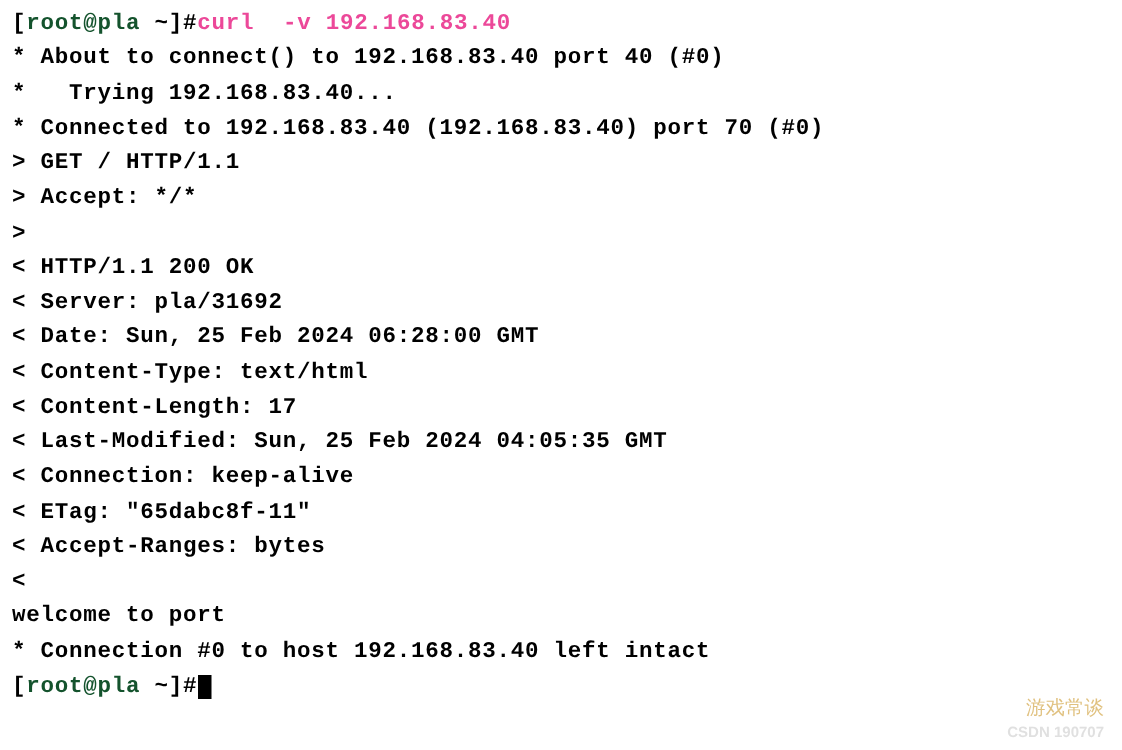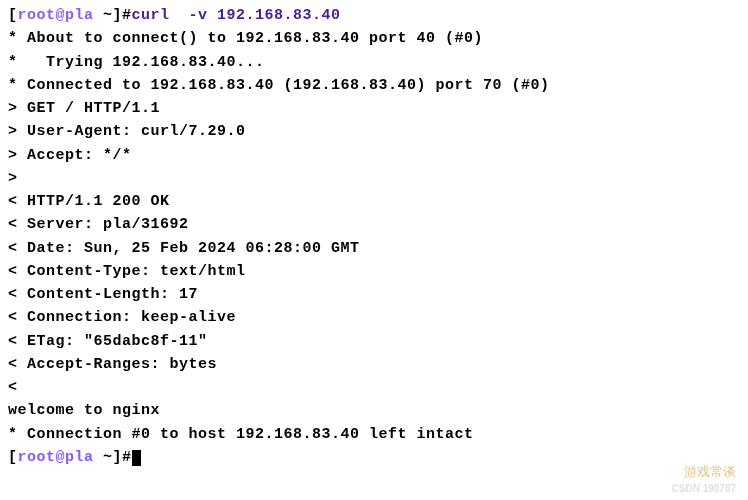--- a/index.html
+++ b/index.html
@@ -21,30 +21,30 @@
       position: relative;
     }
     .terminal-line {
       white-space: pre;
       font-weight: bold;
     }
     .prompt-bracket {
       color: #000000;
     }
     .prompt-user {
-      color: #8b5cf6;
+      color: #14532d;
     }
     .prompt-path {
       color: #000000;
     }
     .prompt-hash {
       color: #000000;
     }
     .command {
-      color: #4c1d95;
+      color: #ec4899;
     }
     .cursor {
       display: inline-block;
       width: 9px;
       height: 16px;
       background: #000000;
       vertical-align: text-bottom;
     }
     .watermark {
       position: absolute;
@@ -72,31 +72,31 @@
   </style>
 </head>
 <body>
 
 <div>
   <div class="terminal-line"><span class="prompt-bracket">[</span><span class="prompt-user">root@pla</span><span class="prompt-path"> ~</span><span class="prompt-bracket">]</span><span class="prompt-hash">#</span><span class="command">curl  -v 192.168.83.40</span></div>
   <div class="terminal-line">* About to connect() to 192.168.83.40 port 40 (#0)</div>
   <div class="terminal-line">*   Trying 192.168.83.40...</div>
   <div class="terminal-line">* Connected to 192.168.83.40 (192.168.83.40) port 70 (#0)</div>
   <div class="terminal-line">&gt; GET / HTTP/1.1</div>
-  <div class="terminal-line">&gt; User-Agent: curl/7.29.0</div>
   <div class="terminal-line">&gt; Accept: */*</div>
   <div class="terminal-line">&gt;</div>
   <div class="terminal-line">&lt; HTTP/1.1 200 OK</div>
   <div class="terminal-line">&lt; Server: pla/31692</div>
   <div class="terminal-line">&lt; Date: Sun, 25 Feb 2024 06:28:00 GMT</div>
   <div class="terminal-line">&lt; Content-Type: text/html</div>
   <div class="terminal-line">&lt; Content-Length: 17</div>
+  <div class="terminal-line">&lt; Last-Modified: Sun, 25 Feb 2024 04:05:35 GMT</div>
   <div class="terminal-line">&lt; Connection: keep-alive</div>
   <div class="terminal-line">&lt; ETag: "65dabc8f-11"</div>
   <div class="terminal-line">&lt; Accept-Ranges: bytes</div>
   <div class="terminal-line">&lt;</div>
-  <div class="terminal-line">welcome to nginx</div>
+  <div class="terminal-line">welcome to port</div>
   <div class="terminal-line">* Connection #0 to host 192.168.83.40 left intact</div>
   <div class="terminal-line"><span class="prompt-bracket">[</span><span class="prompt-user">root@pla</span><span class="prompt-path"> ~</span><span class="prompt-bracket">]</span><span class="prompt-hash">#</span><span class="cursor"></span></div>
 </div>
 
 <div class="watermark">游戏常谈</div>
 <div class="watermark2">CSDN 190707</div>
 
 </body></html>

